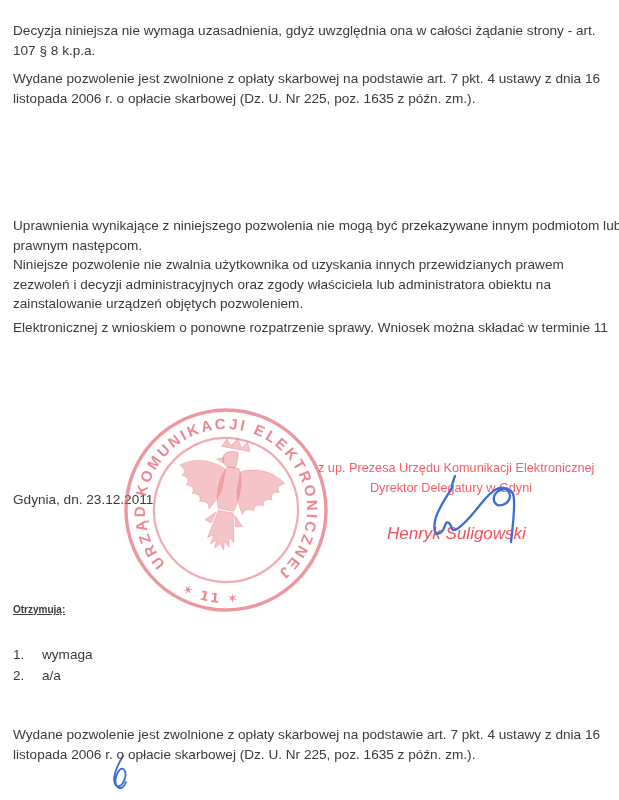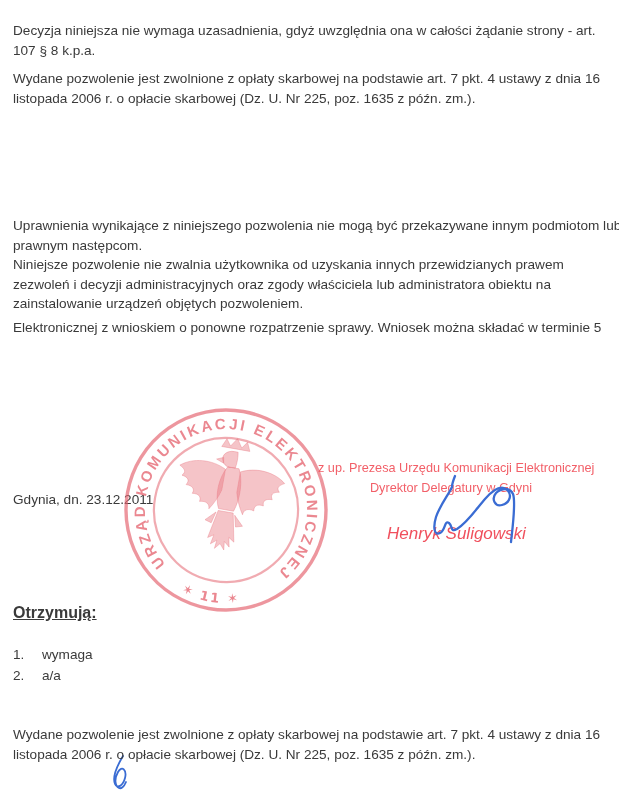--- a/index.html
+++ b/index.html
@@ -7,21 +7,21 @@
     position:relative; width:619px; height:800px; background:#ffffff;
     font-family:"Liberation Sans", sans-serif; font-size:13.6px; color:#3a3a3a;
     overflow:hidden;
     text-decoration:underline;
   }
   .para{ position:absolute; left:13px; line-height:19.6px; white-space:nowrap; }
   .para div{ white-space:nowrap; }
   .place-date{ position:absolute; left:13px; top:492px; white-space:nowrap;text-align:center; }
   .recipients-heading{
     position:absolute; left:13px; top:604px;
-    font-size:16px; font-weight:bold; text-decoration:underline; white-space:nowrap;
+    font-size:10px; font-weight:bold; text-decoration:underline; white-space:nowrap;
   }
   .recipient-row{ position:absolute; left:13px; display:flex; white-space:nowrap; }
   .recipient-row .num{ width:29px; }
   .stamp-svg{ position:absolute; left:106px; top:390px; }
   .authority-block{
     position:absolute; left:318px; top:459px; width:266px;
     text-align:center; font-size:12.7px; line-height:19.5px;
     color:#f25f68; white-space:nowrap;
   }
   .signer-name{
@@ -55,21 +55,21 @@
 
   <div class="para" style="top:216px">
     <div>Uprawnienia wynikające z niniejszego pozwolenia nie mogą być przekazywane innym podmiotom lub</div>
     <div>prawnym następcom.</div>
     <div>Niniejsze pozwolenie nie zwalnia użytkownika od uzyskania innych przewidzianych prawem</div>
     <div>zezwoleń i decyzji administracyjnych oraz zgody właściciela lub administratora obiektu na</div>
     <div>zainstalowanie urządzeń objętych pozwoleniem.</div>
   </div>
 
   <div class="para" style="top:318px">
-    <div>Elektronicznej z wnioskiem o ponowne rozpatrzenie sprawy. Wniosek można składać w terminie 5</div>
+    <div>Elektronicznej z wnioskiem o ponowne rozpatrzenie sprawy. Wniosek można składać w terminie 11</div>
   </div>
 
   <div class="place-date">Gdynia, dn. 23.12.2011</div>
 
   <svg class="stamp-svg" width="240" height="235" viewBox="0 0 240 235" style="color:#e4606c">
     <g transform="translate(120,120) rotate(10)" opacity="0.88">
       <circle cx="0" cy="0" r="100" fill="none" stroke="currentColor" stroke-width="3.4" opacity="0.75"></circle>
       <circle cx="0" cy="0" r="72" fill="none" stroke="currentColor" stroke-width="2.2" opacity="0.6"></circle>
 
       <defs>

